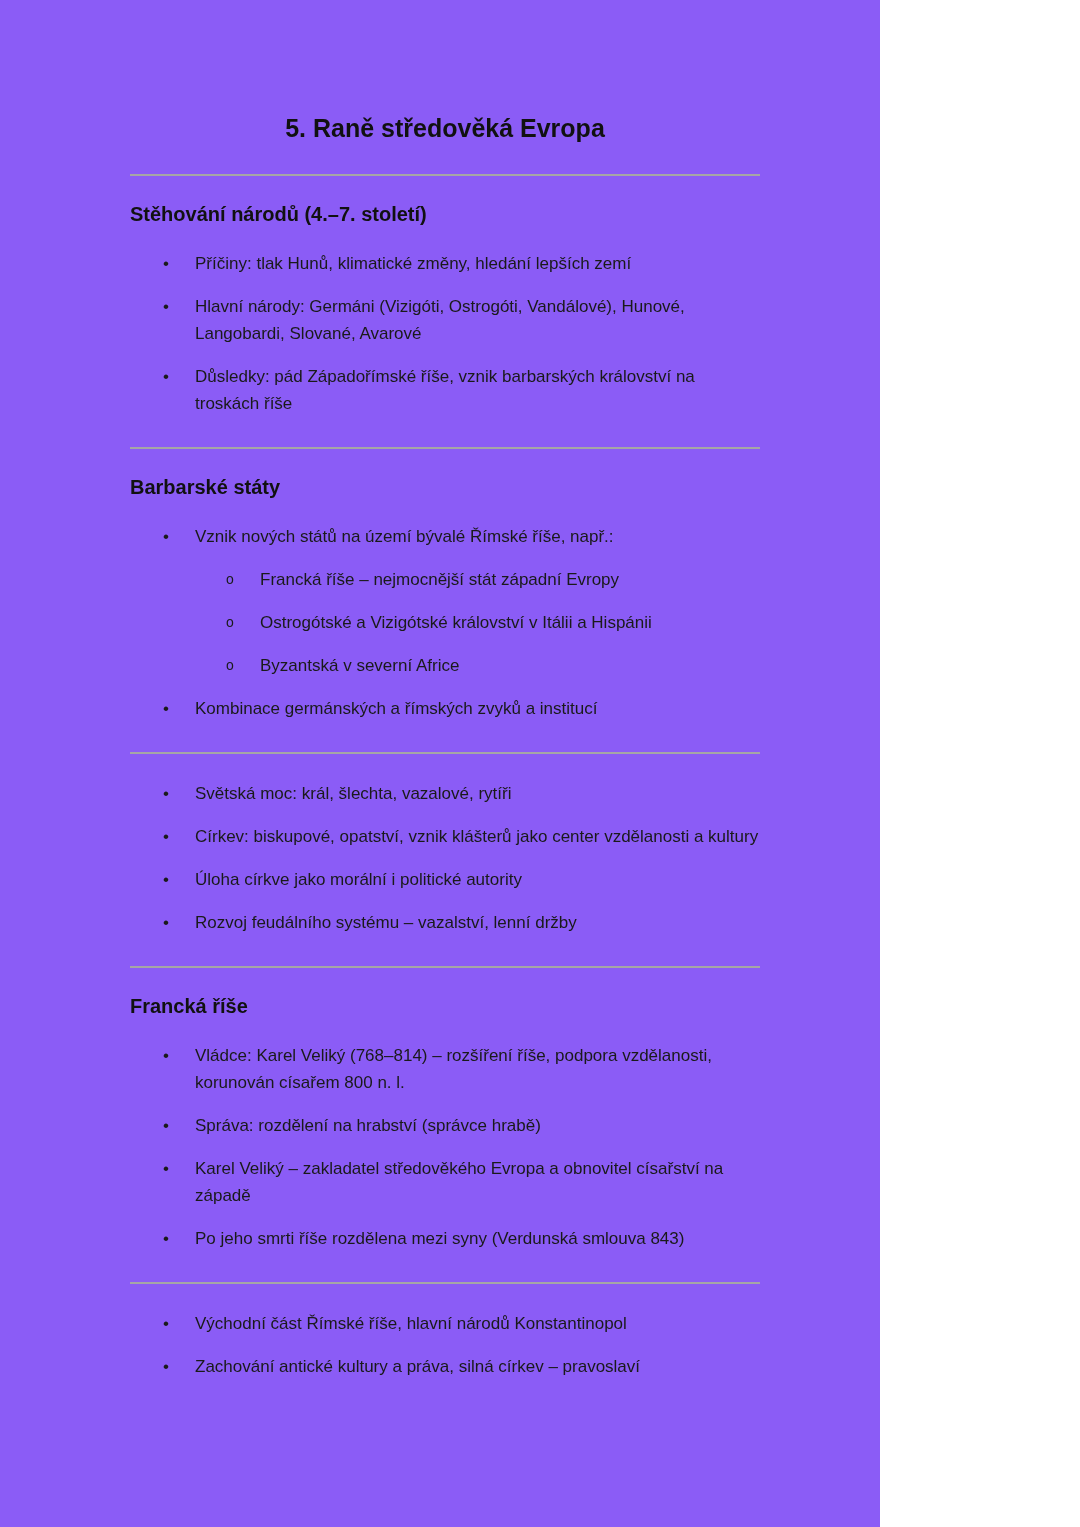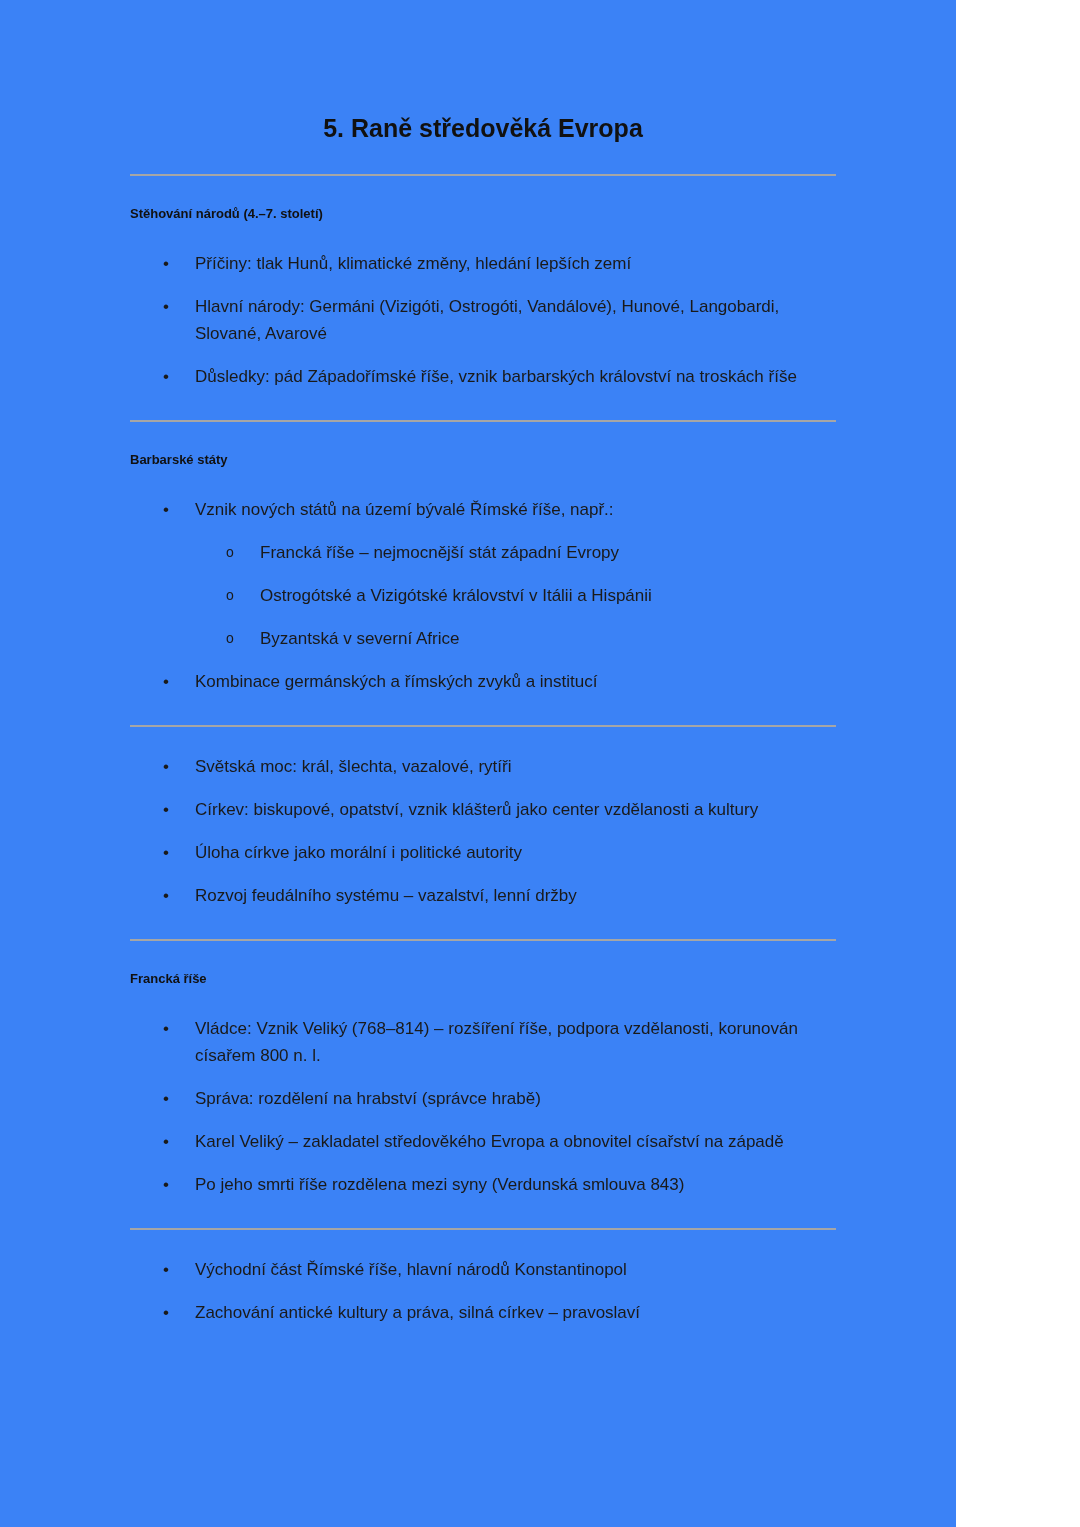--- a/index.html
+++ b/index.html
@@ -10,42 +10,42 @@
   }
   body {
     width: 1080px;
     min-height: 1527px;
     font-family: "Liberation Sans", sans-serif;
     color: #1a1a1a;
     -webkit-font-smoothing: antialiased;
   }
   .page {
     box-sizing: border-box;
-    width: 956px;
+    width: 880px;
     min-height: 1527px;
     padding: 112px 120px 60px 130px;
-    background: #3b82f6;
+    background: #8b5cf6;
   }
   .title {
     margin: 0 0 10px 0;
     text-align: center;
     font-size: 25px;
     line-height: 32px;
     font-weight: 700;
     color: #111111;
   }
   .rule {
     height: 0;
     border: none;
     border-top: 2px solid #a6a6a6;
     margin: 30px 0 26px 0;
   }
   .heading {
     margin: 0 0 24px 0;
-    font-size: 13px;
+    font-size: 20px;
     line-height: 24px;
     font-weight: 700;
     color: #111111;
   }
   .item {
     display: flex;
     align-items: flex-start;
     margin: 0 0 16px 0;
     font-size: 17px;
     line-height: 27px;
@@ -128,21 +128,21 @@
         <div class="item l1">
           <span class="marker">•</span>
           <span class="text"><span>Rozvoj feudálního systému – vazalství, lenní držby</span></span>
         </div>
       </section>
       <section class="section">
         <div class="rule"></div>
         <h2 class="heading">Francká říše</h2>
         <div class="item l1">
           <span class="marker">•</span>
-          <span class="text"><span>Vládce: </span><span class="b">Vznik Veliký</span><span> (768–814) – rozšíření říše, podpora vzdělanosti, korunován císařem 800 n. l.</span></span>
+          <span class="text"><span>Vládce: </span><span class="b">Karel Veliký</span><span> (768–814) – rozšíření říše, podpora vzdělanosti, korunován císařem 800 n. l.</span></span>
         </div>
         <div class="item l1">
           <span class="marker">•</span>
           <span class="text"><span>Správa: rozdělení na hrabství (správce hrabě)</span></span>
         </div>
         <div class="item l1">
           <span class="marker">•</span>
           <span class="text"><span>Karel Veliký – zakladatel středověkého Evropa a obnovitel císařství na západě</span></span>
         </div>
         <div class="item l1">

